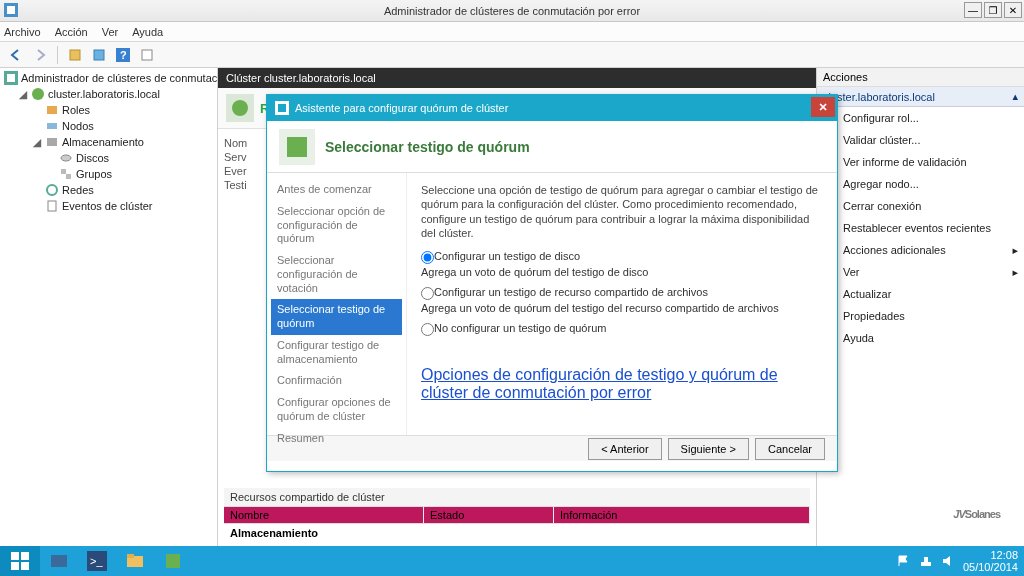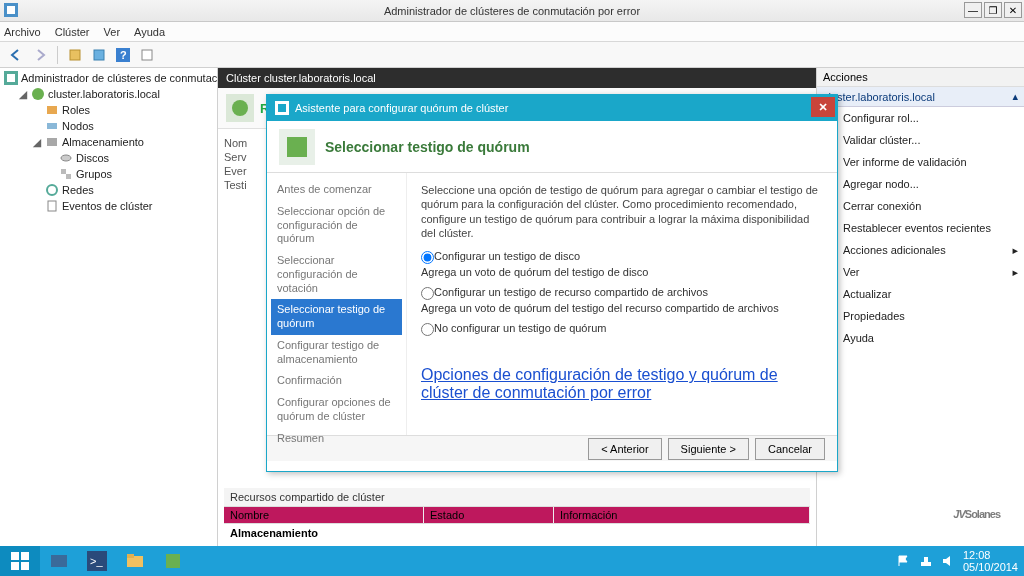--- a/index.html
+++ b/index.html
@@ -70,21 +70,21 @@
 .wizard .opt .ol { font-size:11px; }
 .wizard a.hlink { color:#1a4fd0; text-decoration:underline; font-size:16px; display:inline-block; margin-top:28px; cursor:pointer;}
 .wizard .wbtns { height:26px; border-top:1px solid #ddd; display:flex; align-items:center; justify-content:flex-end; gap:6px; padding-right:12px; background:#f6f6f6;}
 .wizard .wbtns button { height:22px; padding:0 12px; background:#f0f0f0; border:1px solid #999; cursor:pointer; font-size:11px;}
 
 
 .taskbar { position:absolute; bottom:0; left:0; right:0; height:30px; background:#1ea0d8; display:flex; align-items:center; }
 .taskbar .start { width:40px; height:30px; background:#0d8bbf; display:flex; align-items:center; justify-content:center; cursor:pointer;}
 .taskbar .tbicn { width:38px; height:30px; display:flex; align-items:center; justify-content:center; cursor:pointer; }
 .taskbar .tray { margin-left:auto; display:flex; align-items:center; gap:8px; padding-right:6px; color:#fff; font-size:10px;}
-.taskbar .clock { line-height:1.1; }
+.taskbar .clock { text-align:right; line-height:1.1; }
 
 
 .watermark { position:absolute; right:24px; bottom:48px; font-size:42px; font-weight:600; color:#6a6a6a; letter-spacing:-1px; z-index:60; opacity:.88; font-family: "Segoe UI", sans-serif;}
 .watermark .j { font-style:italic; }
 
 
 svg { display:block; }
 </style>
 </head>
 <body>
@@ -99,21 +99,21 @@
   <span class="title">Administrador de clústeres de conmutación por error</span>
   <div class="winbtns">
     <div class="winbtn">—</div>
     <div class="winbtn">❐</div>
     <div class="winbtn">✕</div>
   </div>
 </div>
 
 <div class="menubar">
   <span>Archivo</span>
-  <span>Clúster</span>
+  <span>Acción</span>
   <span>Ver</span>
   <span>Ayuda</span>
 </div>
 
 <div class="toolbar">
   <div class="tbtn">
       <svg width="14" height="14">
         <path d="M9 2 L3 7 L9 12" stroke="#2a6fb0" stroke-width="2" fill="none"></path>
       </svg>
     </div>

